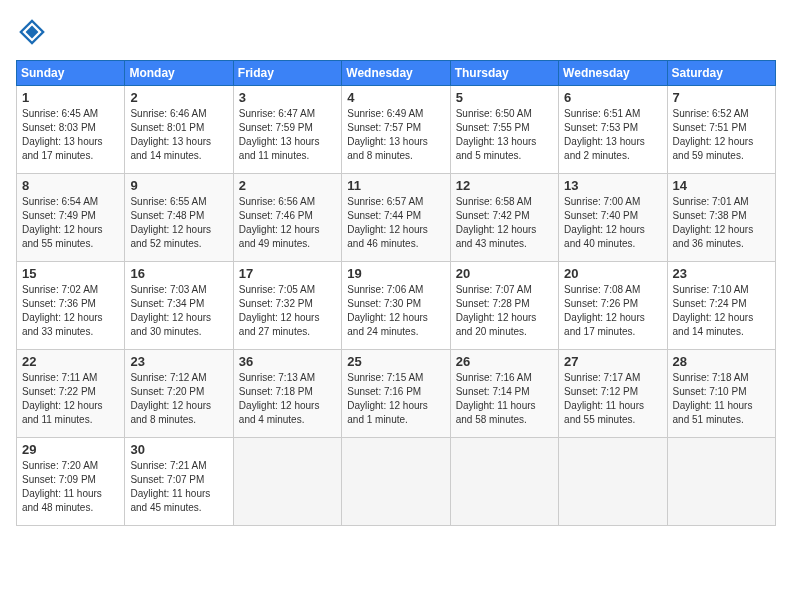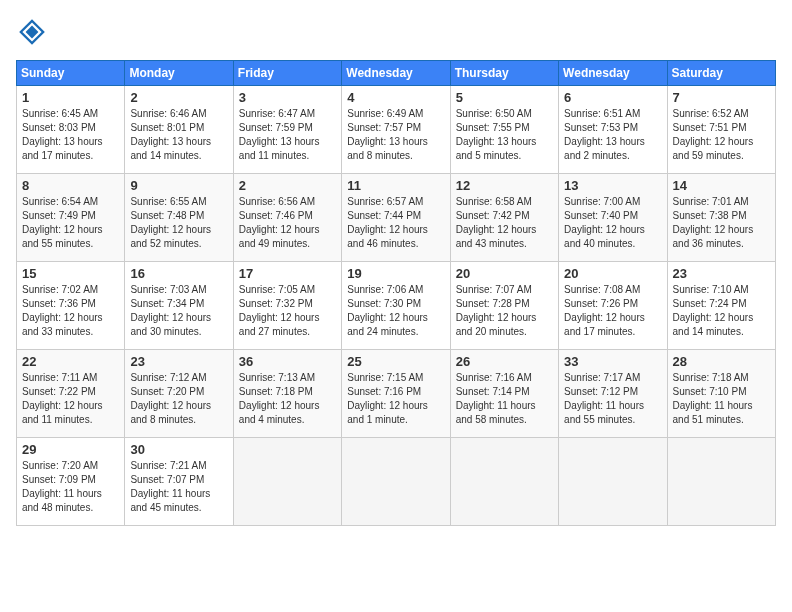--- a/index.html
+++ b/index.html
@@ -218,21 +218,21 @@
         </td>
         <td>
           <span class="day-num">25</span>
           <div class="cell-text">Sunrise: 7:15 AM<br>Sunset: 7:16 PM<br>Daylight: 12 hours<br>and 1 minute.</div>
         </td>
         <td>
           <span class="day-num">26</span>
           <div class="cell-text">Sunrise: 7:16 AM<br>Sunset: 7:14 PM<br>Daylight: 11 hours<br>and 58 minutes.</div>
         </td>
         <td>
-          <span class="day-num">33</span>
+          <span class="day-num">27</span>
           <div class="cell-text">Sunrise: 7:17 AM<br>Sunset: 7:12 PM<br>Daylight: 11 hours<br>and 55 minutes.</div>
         </td>
         <td>
           <span class="day-num">28</span>
           <div class="cell-text">Sunrise: 7:18 AM<br>Sunset: 7:10 PM<br>Daylight: 11 hours<br>and 51 minutes.</div>
         </td>
       </tr>
       <tr>
         <td>
           <span class="day-num">29</span>

